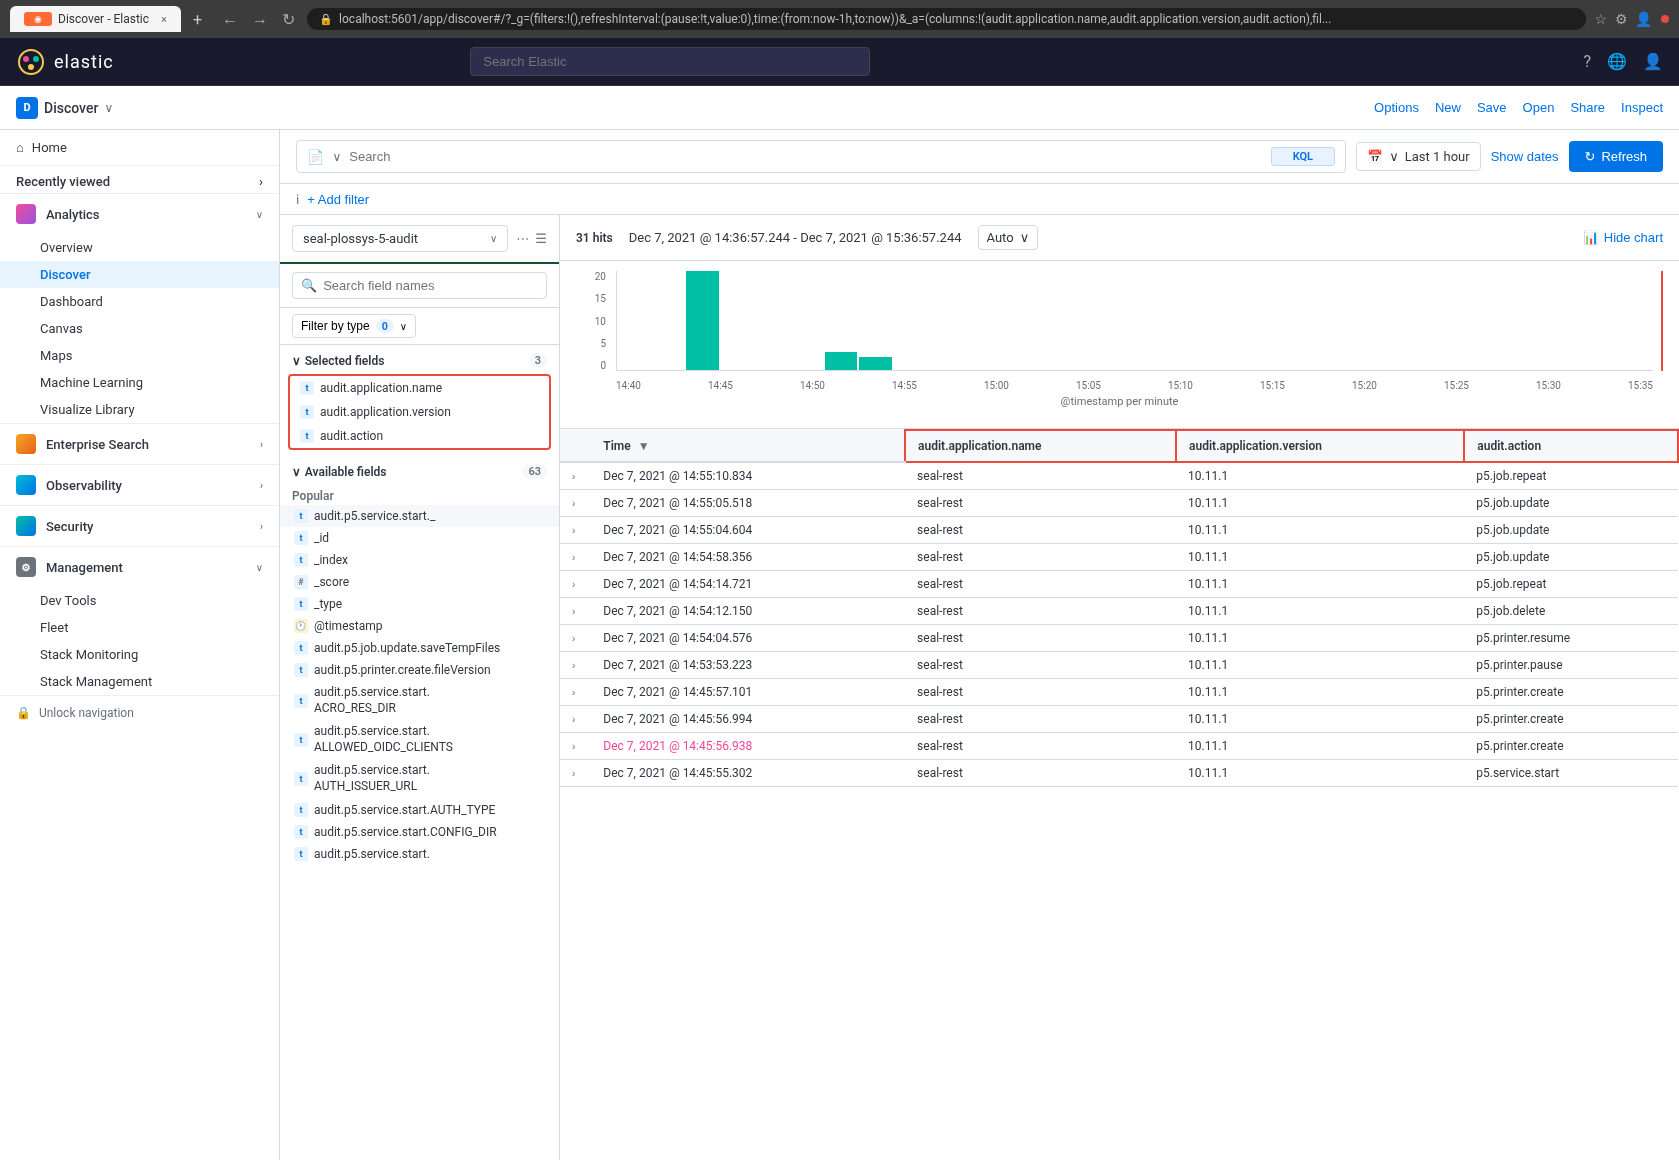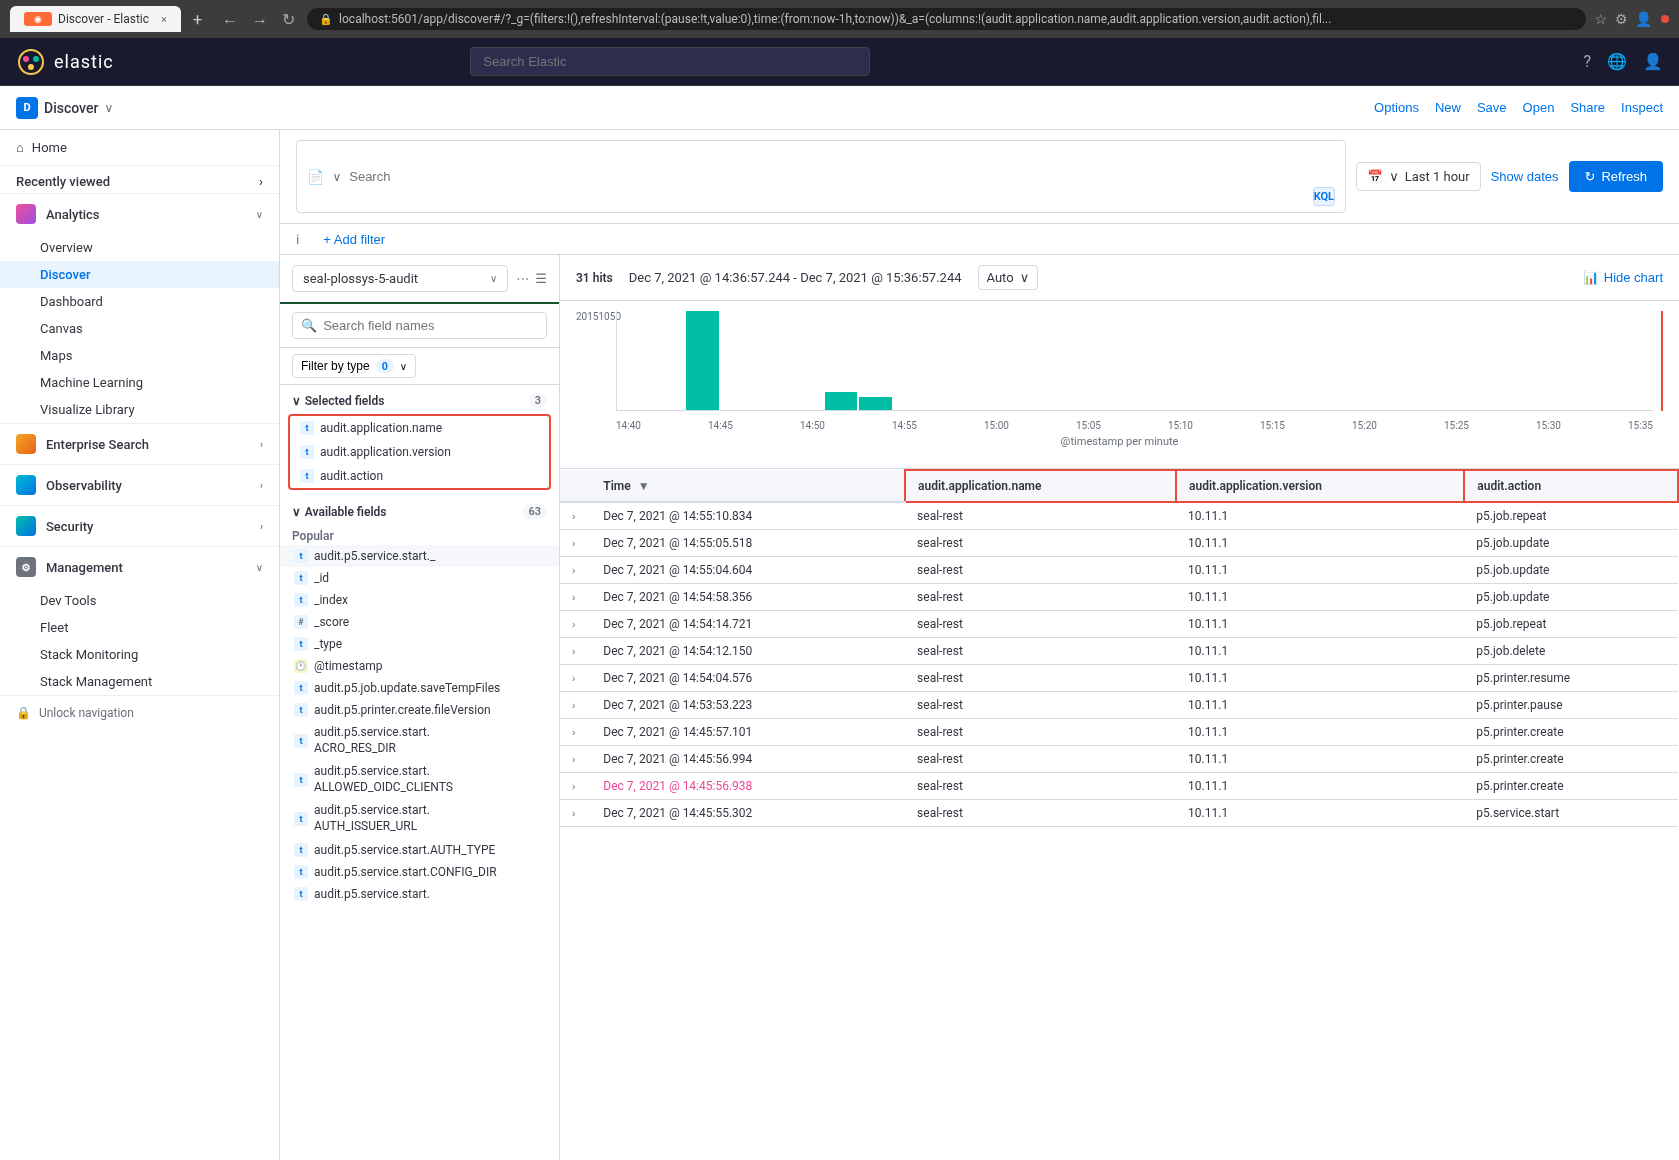--- a/index.html
+++ b/index.html
@@ -52,28 +52,28 @@
     .sidebar-sub-item { padding: 6px 16px 6px 40px; cursor: pointer; font-size: 13px; color: #343741; }
     .sidebar-unlock { display: flex; align-items: center; gap: 8px; padding: 10px 16px; font-size: 12px; color: #69707d; cursor: pointer; }
 
     
     .main-area { flex: 1; display: flex; flex-direction: column; overflow: hidden; background: #f5f7fa; }
 
     
     .query-bar { background: #fff; padding: 10px 16px; border-bottom: 1px solid #d3dae6; display: flex; align-items: center; gap: 10px; }
     .query-input-wrap { flex: 1; display: flex; align-items: center; border: 1px solid #d3dae6; border-radius: 4px; background: #fff; padding: 6px 10px; }
     .query-input { flex: 1; border: none; outline: none; font-size: 13px; color: #343741; }
-    .kql-badge { background: #e9f3ff; color: #0073e6; border: 1px solid #c2d8f7; border-radius: 3px; padding: 2px 0; font-size: 11px; font-weight: 600; cursor: pointer; margin-top: 40px; }
+    .kql-badge { background: #e9f3ff; color: #0073e6; border: 1px solid #c2d8f7; border-radius: 3px; padding: 2px 21px; font-size: 11px; font-weight: 600; cursor: pointer; }
     .time-picker { display: flex; align-items: center; gap: 6px; border: 1px solid #d3dae6; border-radius: 4px; padding: 6px 10px; background: #fff; cursor: pointer; font-size: 13px; }
     .show-dates-btn { color: #0073e6; background: none; border: none; font-size: 13px; cursor: pointer; }
     .refresh-btn { background: #0073e6; color: white; border: none; border-radius: 4px; padding: 8px 16px; font-size: 13px; cursor: pointer; display: flex; align-items: center; gap: 6px; }
 
     
     .filter-bar { background: #fff; padding: 6px 16px; border-bottom: 1px solid #d3dae6; display: flex; align-items: center; gap: 8px; }
-    .add-filter-btn { display: flex; align-items: center; gap: 4px; color: #0073e6; background: none; border: none; font-size: 13px; cursor: pointer; margin-left: 16px; }
+    .add-filter-btn { display: flex; align-items: center; gap: 4px; color: #0073e6; background: none; border: none; font-size: 13px; cursor: pointer; }
 
     
     .content-area { display: flex; flex: 1; overflow: hidden; }
 
     
     .fields-panel { width: 280px; background: #fff; border-right: 1px solid #d3dae6; display: flex; flex-direction: column; overflow: hidden; flex-shrink: 0; }
     .index-pattern-select { display: flex; align-items: center; gap: 8px; padding: 10px 12px; border-bottom: 2px solid #14532d; }
     .index-pattern-btn { display: flex; align-items: center; gap: 6px; background: #fff; border: 1px solid #d3dae6; border-radius: 4px; padding: 5px 10px; cursor: pointer; font-size: 13px; flex: 1; }
     .index-pattern-actions { display: flex; gap: 6px; color: #69707d; }
     .field-search-wrap { padding: 8px 12px; border-bottom: 1px solid #d3dae6; }
@@ -94,21 +94,21 @@
     .results-panel { flex: 1; display: flex; flex-direction: column; overflow: hidden; }
     .results-header { background: #fff; padding: 10px 16px; border-bottom: 1px solid #d3dae6; display: flex; align-items: center; gap: 16px; }
     .hits-count { font-size: 12px; font-weight: 600; color: #343741; }
     .date-range { font-size: 13px; color: #343741; }
     .auto-select { display: flex; align-items: center; gap: 6px; border: 1px solid #d3dae6; border-radius: 4px; padding: 4px 8px; font-size: 13px; background: #fff; cursor: pointer; }
     .hide-chart-btn { margin-left: auto; display: flex; align-items: center; gap: 4px; color: #0073e6; background: none; border: none; font-size: 13px; cursor: pointer; }
 
     
     .chart-area { background: #fff; padding: 10px 16px 20px; border-bottom: 1px solid #d3dae6; }
     .chart-canvas { position: relative; height: 120px; }
-    .chart-y-axis { position: absolute; left: 0; top: 0; bottom: 20px; width: 30px; display: flex; flex-direction: row; justify-content: space-between; font-size: 10px; color: #69707d; text-align: right; }
+    .chart-y-axis { position: absolute; left: 0; top: 0; bottom: 20px; width: 30px; display: flex; flex-direction: column; justify-content: space-between; font-size: 10px; color: #69707d; text-align: right; }
     .chart-bars-area { position: absolute; left: 40px; right: 10px; top: 0; bottom: 20px; display: flex; align-items: flex-end; gap: 2px; border-left: 1px solid #d3dae6; border-bottom: 1px solid #d3dae6; }
     .chart-x-axis { position: absolute; left: 40px; right: 10px; bottom: 0; display: flex; justify-content: space-between; font-size: 10px; color: #69707d; }
     .chart-title { text-align: center; font-size: 11px; color: #69707d; margin-top: 4px; }
     .chart-red-line { position: absolute; right: 0; top: 0; bottom: 20px; width: 2px; background: #e74c3c; }
 
     
     .table-area { flex: 1; overflow-y: auto; background: #fff; }
     .data-table { width: 100%; border-collapse: collapse; }
     .data-table th { background: #f5f7fa; border-bottom: 2px solid #d3dae6; padding: 8px 12px; text-align: left; font-size: 12px; font-weight: 600; color: #343741; white-space: nowrap; cursor: pointer; }
     .data-table th .sort-icon { color: #69707d; margin-left: 4px; }

